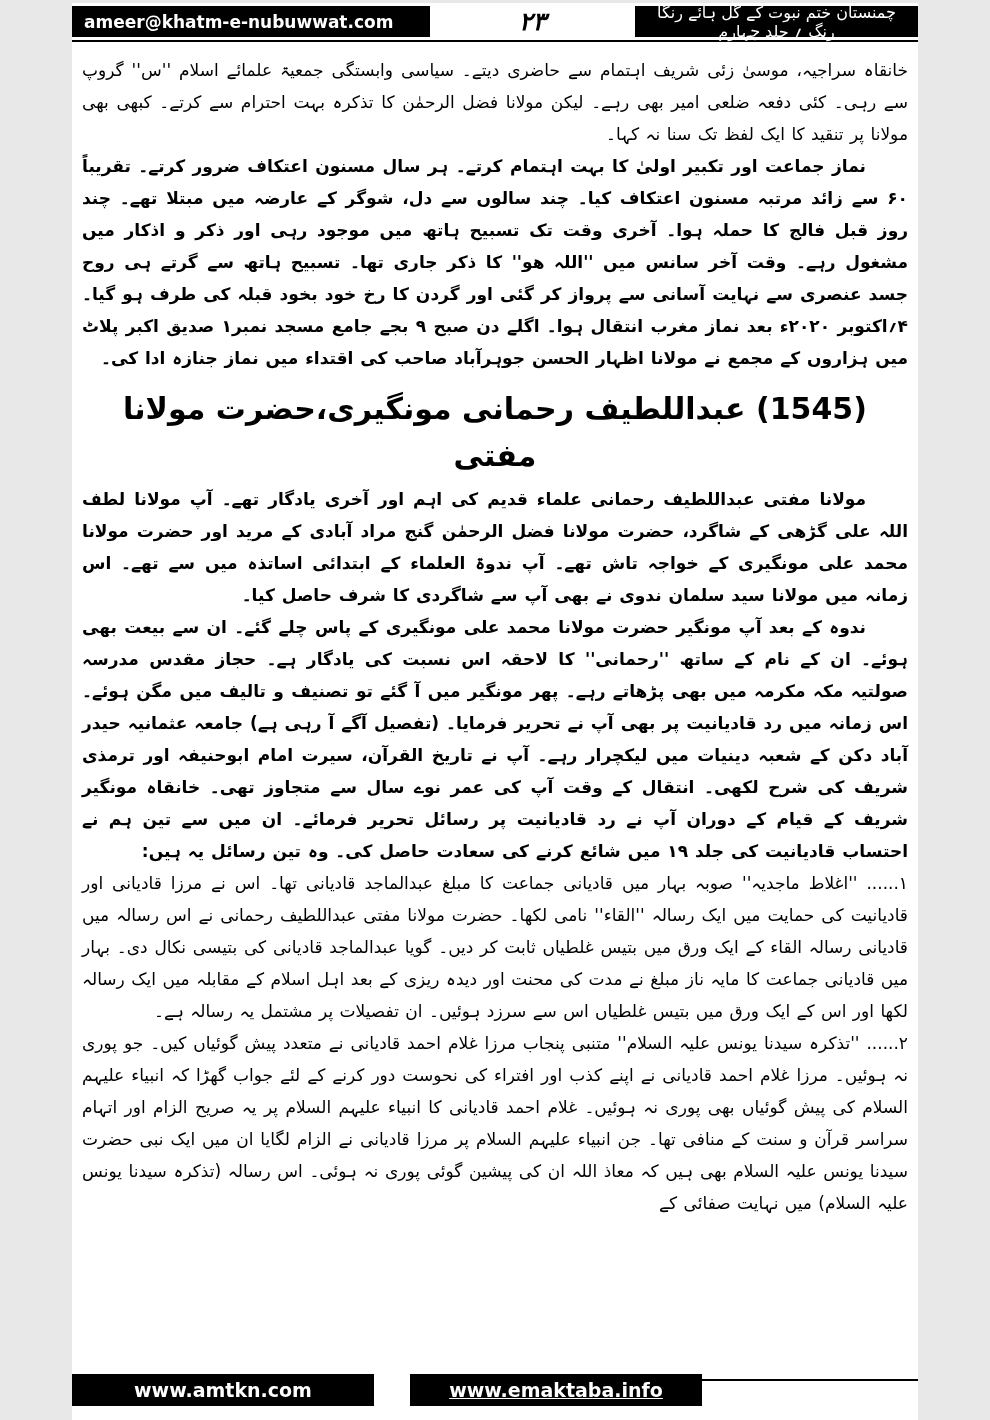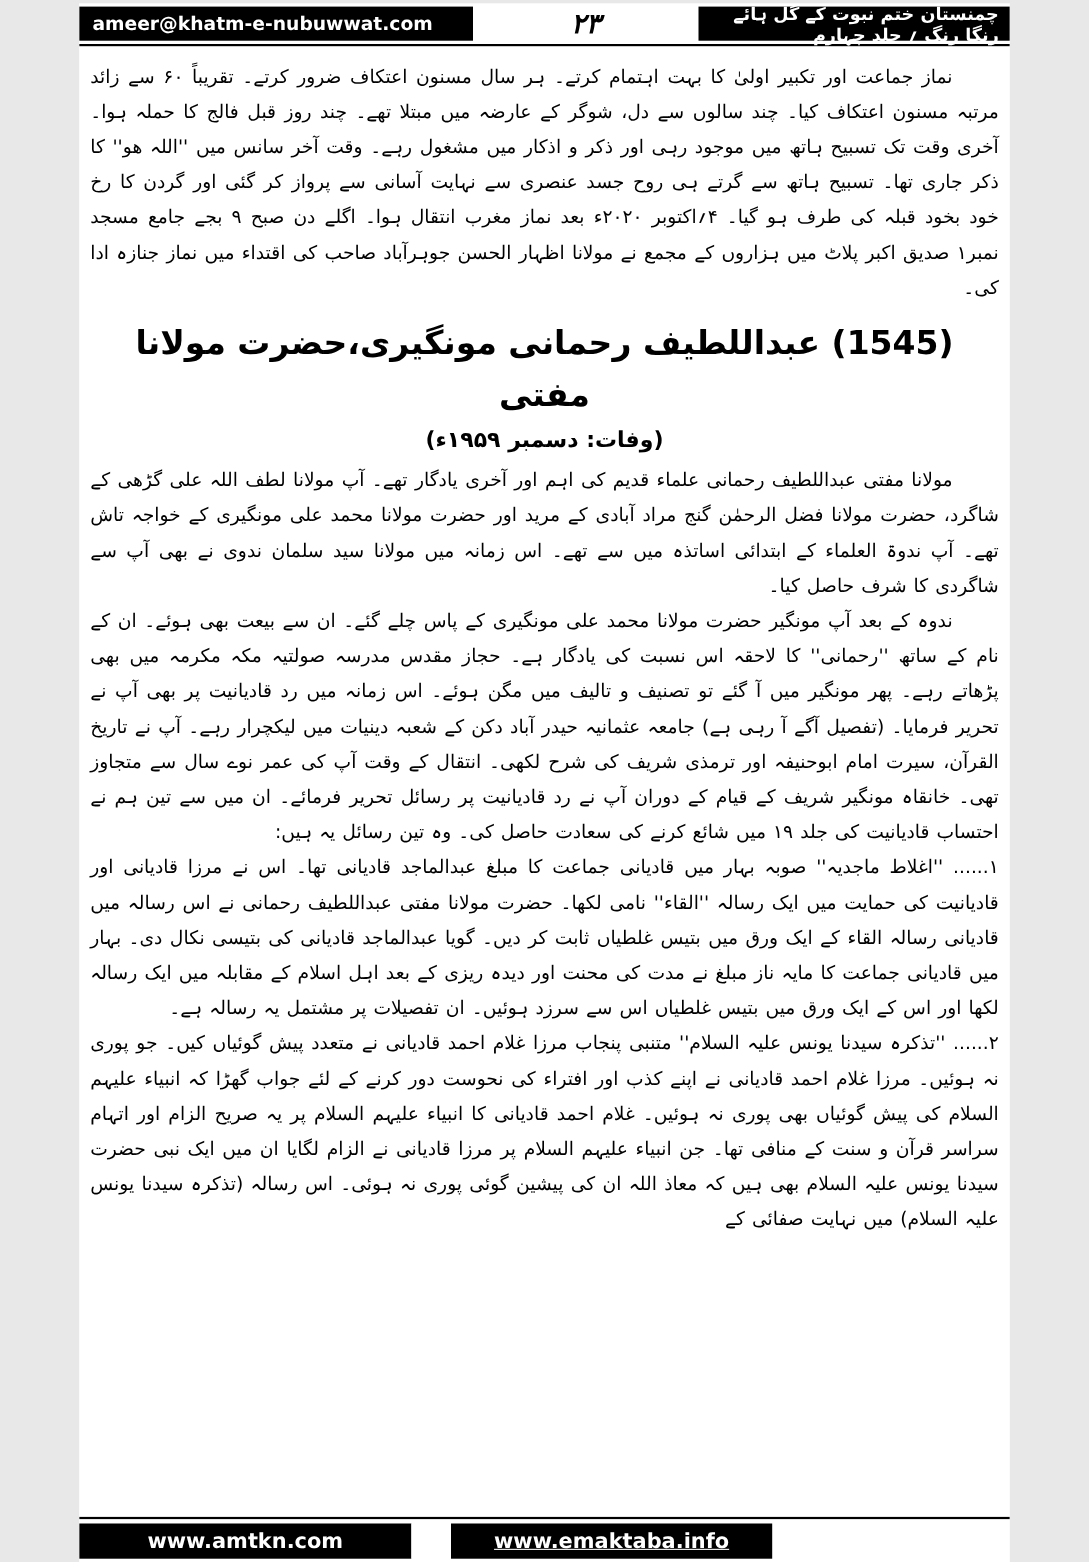--- a/index.html
+++ b/index.html
@@ -7,36 +7,36 @@
     width:846px;height:1420px;margin:3px auto;background:#ffffff;color:#000;
     font-family:"DejaVu Sans", sans-serif;position:relative;overflow:hidden;
     box-sizing:border-box;
   }
   
   .hdr{display:flex;align-items:stretch;height:31px;margin-top:3px;}
   .hbar{background:#000;color:#fff;display:flex;align-items:center;}
   .hbar-email{flex:0 0 358px;padding-left:12px;font-weight:bold;font-size:17px;box-sizing:border-box;}
   .hnum-zone{flex:0 0 205px;display:flex;align-items:center;justify-content:center;background:#fff;font-style:italic;}
   .hnum{font-size:25px;font-weight:bold;line-height:1;}
-  .hbar-title{flex:1 1 auto;justify-content:center;direction:rtl;font-size:16px;font-weight:bold;padding:0 10px;box-sizing:border-box;}
+  .hbar-title{flex:1 1 auto;justify-content:center;direction:rtl;font-size:16px;font-weight:normal;padding:0 10px;box-sizing:border-box;text-align:center;}
   .rule{height:2px;background:#000;}
   .rule-top{margin-top:3px;}
   
   main{padding:12px 10px 0;direction:rtl;}
   .para{margin:0;font-size:17px;line-height:32px;text-align:justify;word-spacing:1px;}
-  .para.indent{text-indent:42px;}
+  .para.indent{text-indent:42px;font-weight:bold;}
   .para + .para{margin-top:0;}
   .entry-heading{
     text-align:center;font-size:30px;font-weight:bold;margin:12px 0 4px;line-height:1.55;direction:rtl;
   }
   .entry-sub{text-align:center;font-size:20px;font-weight:bold;margin:2px 0 10px;direction:rtl;}
   
   .rule-bottom{position:absolute;left:0;right:0;bottom:42px;}
   .ftr{
-    position:absolute;left:0;right:0;bottom:6px;height:32px;
+    position:absolute;left:0;right:0;bottom:17px;height:32px;
     display:flex;align-items:stretch;
   }
   .fbar{background:#000;color:#fff;font-weight:bold;font-size:19px;display:flex;align-items:center;justify-content:center;}
   .fbar-left{flex:0 0 302px;}
   .fgap{flex:0 0 18px;background:#fff;}
   .fbar-center{flex:1 1 auto;}
   .fbar-right{flex:0 0 292px;text-decoration:underline;}
 </style>
 </head>
 <body>
@@ -50,24 +50,24 @@
     <div class="hnum-zone">
       <span class="hnum">۲۳</span>
     </div>
     <div class="hbar hbar-title">
       <span>چمنستان ختم نبوت کے گل ہائے رنگا رنگ ؍ جلد چہارم</span>
     </div>
   </div>
   <div class="rule rule-top"></div>
 
   <main>
+    <p class="para">خانقاہ سراجیہ، موسیٰ زئی شریف اہتمام سے حاضری دیتے۔ سیاسی وابستگی جمعیۃ علمائے اسلام ''س'' گروپ سے رہی۔ کئی دفعہ ضلعی امیر بھی رہے۔ لیکن مولانا فضل الرحمٰن کا تذکرہ بہت احترام سے کرتے۔ کبھی بھی مولانا پر تنقید کا ایک لفظ تک سنا نہ کہا۔</p>
     <p class="para indent">نماز جماعت اور تکبیر اولیٰ کا بہت اہتمام کرتے۔ ہر سال مسنون اعتکاف ضرور کرتے۔ تقریباً ۶۰ سے زائد مرتبہ مسنون اعتکاف کیا۔ چند سالوں سے دل، شوگر کے عارضہ میں مبتلا تھے۔ چند روز قبل فالج کا حملہ ہوا۔ آخری وقت تک تسبیح ہاتھ میں موجود رہی اور ذکر و اذکار میں مشغول رہے۔ وقت آخر سانس میں ''اللہ ھو'' کا ذکر جاری تھا۔ تسبیح ہاتھ سے گرتے ہی روح جسد عنصری سے نہایت آسانی سے پرواز کر گئی اور گردن کا رخ خود بخود قبلہ کی طرف ہو گیا۔ ۴؍اکتوبر ۲۰۲۰ء بعد نماز مغرب انتقال ہوا۔ اگلے دن صبح ۹ بجے جامع مسجد نمبر۱ صدیق اکبر پلاٹ میں ہزاروں کے مجمع نے مولانا اظہار الحسن جوہرآباد صاحب کی اقتداء میں نماز جنازہ ادا کی۔</p>
 
     <h1 class="entry-heading">(1545) عبداللطیف رحمانی مونگیری،حضرت مولانا مفتی</h1>
-    <h2 class="entry-sub">(وفات: دسمبر ۱۹۵۹ء)</h2>
 
     <p class="para indent">مولانا مفتی عبداللطیف رحمانی علماء قدیم کی اہم اور آخری یادگار تھے۔ آپ مولانا لطف اللہ علی گڑھی کے شاگرد، حضرت مولانا فضل الرحمٰن گنج مراد آبادی کے مرید اور حضرت مولانا محمد علی مونگیری کے خواجہ تاش تھے۔ آپ ندوۃ العلماء کے ابتدائی اساتذہ میں سے تھے۔ اس زمانہ میں مولانا سید سلمان ندوی نے بھی آپ سے شاگردی کا شرف حاصل کیا۔</p>
     <p class="para indent">ندوہ کے بعد آپ مونگیر حضرت مولانا محمد علی مونگیری کے پاس چلے گئے۔ ان سے بیعت بھی ہوئے۔ ان کے نام کے ساتھ ''رحمانی'' کا لاحقہ اس نسبت کی یادگار ہے۔ حجاز مقدس مدرسہ صولتیہ مکہ مکرمہ میں بھی پڑھاتے رہے۔ پھر مونگیر میں آ گئے تو تصنیف و تالیف میں مگن ہوئے۔ اس زمانہ میں رد قادیانیت پر بھی آپ نے تحریر فرمایا۔ (تفصیل آگے آ رہی ہے) جامعہ عثمانیہ حیدر آباد دکن کے شعبہ دینیات میں لیکچرار رہے۔ آپ نے تاریخ القرآن، سیرت امام ابوحنیفہ اور ترمذی شریف کی شرح لکھی۔ انتقال کے وقت آپ کی عمر نوے سال سے متجاوز تھی۔ خانقاہ مونگیر شریف کے قیام کے دوران آپ نے رد قادیانیت پر رسائل تحریر فرمائے۔ ان میں سے تین ہم نے احتساب قادیانیت کی جلد ۱۹ میں شائع کرنے کی سعادت حاصل کی۔ وہ تین رسائل یہ ہیں:</p>
 
     <p class="para">۱......       ''اغلاط ماجدیہ'' صوبہ بہار میں قادیانی جماعت کا مبلغ عبدالماجد قادیانی تھا۔ اس نے مرزا قادیانی اور قادیانیت کی حمایت میں ایک رسالہ ''القاء'' نامی لکھا۔ حضرت مولانا مفتی عبداللطیف رحمانی نے اس رسالہ میں قادیانی رسالہ القاء کے ایک ورق میں بتیس غلطیاں ثابت کر دیں۔ گویا عبدالماجد قادیانی کی بتیسی نکال دی۔ بہار میں قادیانی جماعت کا مایہ ناز مبلغ نے مدت کی محنت اور دیدہ ریزی کے بعد اہل اسلام کے مقابلہ میں ایک رسالہ لکھا اور اس کے ایک ورق میں بتیس غلطیاں اس سے سرزد ہوئیں۔ ان تفصیلات پر مشتمل یہ رسالہ ہے۔</p>
     <p class="para">۲......       ''تذکرہ سیدنا یونس علیہ السلام'' متنبی پنجاب مرزا غلام احمد قادیانی نے متعدد پیش گوئیاں کیں۔ جو پوری نہ ہوئیں۔ مرزا غلام احمد قادیانی نے اپنے کذب اور افتراء کی نحوست دور کرنے کے لئے جواب گھڑا کہ انبیاء علیہم السلام کی پیش گوئیاں بھی پوری نہ ہوئیں۔ غلام احمد قادیانی کا انبیاء علیہم السلام پر یہ صریح الزام اور اتہام سراسر قرآن و سنت کے منافی تھا۔ جن انبیاء علیہم السلام پر مرزا قادیانی نے الزام لگایا ان میں ایک نبی حضرت سیدنا یونس علیہ السلام بھی ہیں کہ معاذ اللہ ان کی پیشین گوئی پوری نہ ہوئی۔ اس رسالہ (تذکرہ سیدنا یونس علیہ السلام) میں نہایت صفائی کے</p>
   </main>
 
   <div class="rule rule-bottom"></div>
   <div class="ftr">

